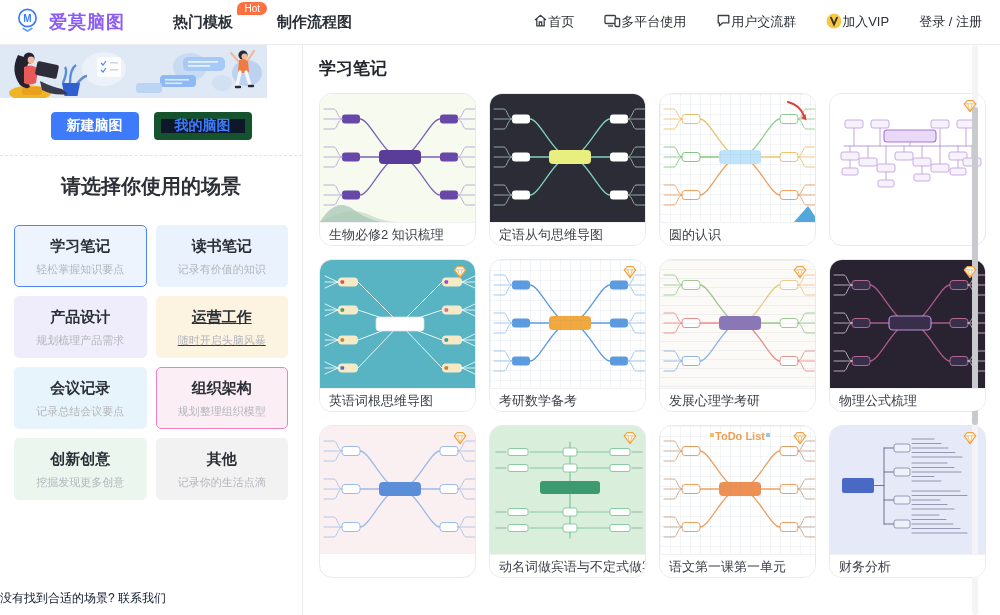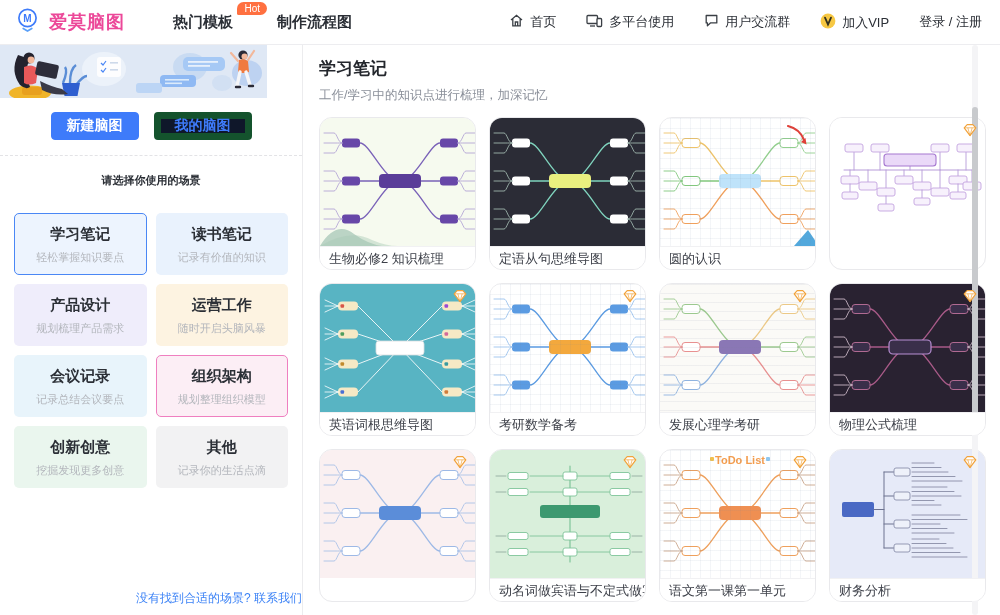--- a/index.html
+++ b/index.html
@@ -3,46 +3,46 @@
 <meta charset="utf-8">
 <style>
   * { box-sizing: border-box; margin: 0; padding: 0; }
   html,body { width:1000px; height:615px; overflow:hidden; background:#fff;
     font-family:"Liberation Sans","DejaVu Sans",sans-serif; color:#333; }
 
   
   .navbar { height:45px; display:flex; align-items:center; padding:0 18px 0 14px;
     border-bottom:1px solid #ededf0; background:#fff; }
   .brand { display:flex; align-items:center; gap:8px; cursor:pointer; }
-  .brand-name { font-size:18px; font-weight:bold; color:#ec4899; letter-spacing:1px; }
+  .brand-name { font-size:18px; font-weight:bold; color:#8b5cf6; letter-spacing:1px; }
   .nav-links { display:flex; align-items:center; gap:44px; margin-left:48px; }
   .nav-link { font-size:15px; font-weight:bold; color:#2b2f36; position:relative; cursor:pointer; }
   .hot-badge { position:absolute; top:-11px; right:-34px; background:#ff7040; color:#fff;
     font-size:10px; font-weight:normal; padding:1px 7px; border-radius:8px 8px 8px 2px; }
   .nav-right { margin-left:auto; display:flex; align-items:center; gap:30px; }
-  .nav-right-item { display:flex; align-items:flex-end; gap:6px; font-size:13px; color:#2b2f36; cursor:pointer; }
+  .nav-right-item { display:flex; align-items:flex-start; font-size:13px; color:#2b2f36; cursor:pointer; }
 
   
   .layout { display:flex; height:570px; }
   .sidebar { width:303px; border-right:1px solid #ececee; position:relative; background:#fff; flex:none; }
   .banner { width:267px; height:53px; display:block; }
   .side-buttons { display:flex; justify-content:center; gap:15px; margin-top:14px; }
   .btn { height:28px; border-radius:4px; font-size:14px; font-weight:bold; cursor:pointer;
     display:flex; align-items:center; justify-content:center; }
   .btn-primary { width:88px; background:#3e7bfa; color:#fff; border:1px solid #3e7bfa; }
   .btn-outline { width:98px; background:#0f172a; color:#3e7bfa; border:7px solid #14532d; }
   .side-divider { border-top:1px dashed #e3e3e6; margin:15px 0 0; }
-  .side-heading { text-align:center; font-size:11px; font-weight:bold; color:#2b2f36; margin-top:17px; }
+  .side-heading { text-align:center; font-size:20px; font-weight:bold; color:#2b2f36; margin-top:17px; }
   .cats { display:grid; grid-template-columns:1fr 1fr; gap:9px; margin:25px 14px 0; }
   .cat { height:62px; border-radius:5px; border:1px solid transparent; text-align:center;
     padding-top:11px; cursor:pointer; }
   .cat-title { font-size:15px; font-weight:bold; color:#2b2f36; }
   .cat-desc { font-size:11px; color:#b3b6bc; margin-top:6px; }
-  .side-footer { position:absolute; bottom:8px; width:100%; text-align:right;
-    font-size:12px; color:#3b82f6; cursor:pointer; }
+  .side-footer { position:absolute; bottom:8px; width:100%; text-align:left;
+    font-size:12px; color:#0f172a; cursor:pointer; }
 
   
   .main { flex:1; position:relative; padding:12px 0 0 16px; background:#fff; overflow:hidden; }
   .main-title { font-size:17px; font-weight:bold; color:#24272d; }
   .main-subtitle { font-size:12.5px; color:#8a8f99; margin-top:7px; }
   .tpl-grid { display:grid; grid-template-columns:repeat(4,157px); gap:13px; margin-top:13px; }
   .tpl-card { width:157px; height:153px; border:1px solid #e9e9ec; border-radius:13px;
     background:#fff; overflow:hidden; position:relative; cursor:pointer; }
   .thumb { width:100%; height:128px; position:relative; overflow:hidden; }
   .thumb svg { position:absolute; inset:0; }
@@ -168,21 +168,21 @@
           <div class="cat-desc">轻松掌握知识要点</div>
         </div>
         <div class="cat" style="background: rgb(233, 242, 253);">
           <div class="cat-title">读书笔记</div>
           <div class="cat-desc">记录有价值的知识</div>
         </div>
         <div class="cat" style="background: rgb(239, 237, 251);">
           <div class="cat-title">产品设计</div>
           <div class="cat-desc">规划梳理产品需求</div>
         </div>
-        <div class="cat" style="background: rgb(253, 243, 225);">
+        <div class="cat" style="background: rgb(253, 243, 225); text-decoration: underline;">
           <div class="cat-title">运营工作</div>
           <div class="cat-desc">随时开启头脑风暴</div>
         </div>
         <div class="cat" style="background: rgb(232, 244, 251);">
           <div class="cat-title">会议记录</div>
           <div class="cat-desc">记录总结会议要点</div>
         </div>
         <div class="cat" style="background: rgb(252, 238, 245); border-color: rgb(239, 127, 192);">
           <div class="cat-title">组织架构</div>
           <div class="cat-desc">规划整理组织模型</div>
@@ -194,21 +194,20 @@
         <div class="cat" style="background: rgb(242, 242, 243);">
           <div class="cat-title">其他</div>
           <div class="cat-desc">记录你的生活点滴</div>
         </div>
       </div>
     <div class="side-footer">没有找到合适的场景? 联系我们</div>
   </aside>
 
   <main class="main">
     <h1 class="main-title">学习笔记</h1>
-    <p class="main-subtitle">工作/学习中的知识点进行梳理，加深记忆</p>
     <div class="tpl-grid" id="tpl-grid">
         <div class="tpl-card">
           <div class="thumb" style="background: rgb(246, 250, 239);">
             <svg viewBox="0 0 157 128" width="157" height="128">
               <path d="M80,63 C64,63 50,25 40,25" stroke="#7a62b8" stroke-width="1.3" fill="none" stroke-linecap="round"></path>
               <rect x="22" y="20.5" width="18" height="9" rx="3" fill="#6747a8" stroke="none" stroke-width="1"></rect>
               <path d="M22,25 C18,25 17,15 14,15 H4" stroke="#b4a6d6" stroke-width="0.9" fill="none" stroke-linecap="round"></path>
               <path d="M22,25 C18,25 17,25 14,25 H4" stroke="#b4a6d6" stroke-width="0.9" fill="none" stroke-linecap="round"></path>
               <path d="M22,25 C18,25 17,35 14,35 H4" stroke="#b4a6d6" stroke-width="0.9" fill="none" stroke-linecap="round"></path>
               <path d="M80,63 C64,63 50,63 40,63" stroke="#7a62b8" stroke-width="1.3" fill="none" stroke-linecap="round"></path>

